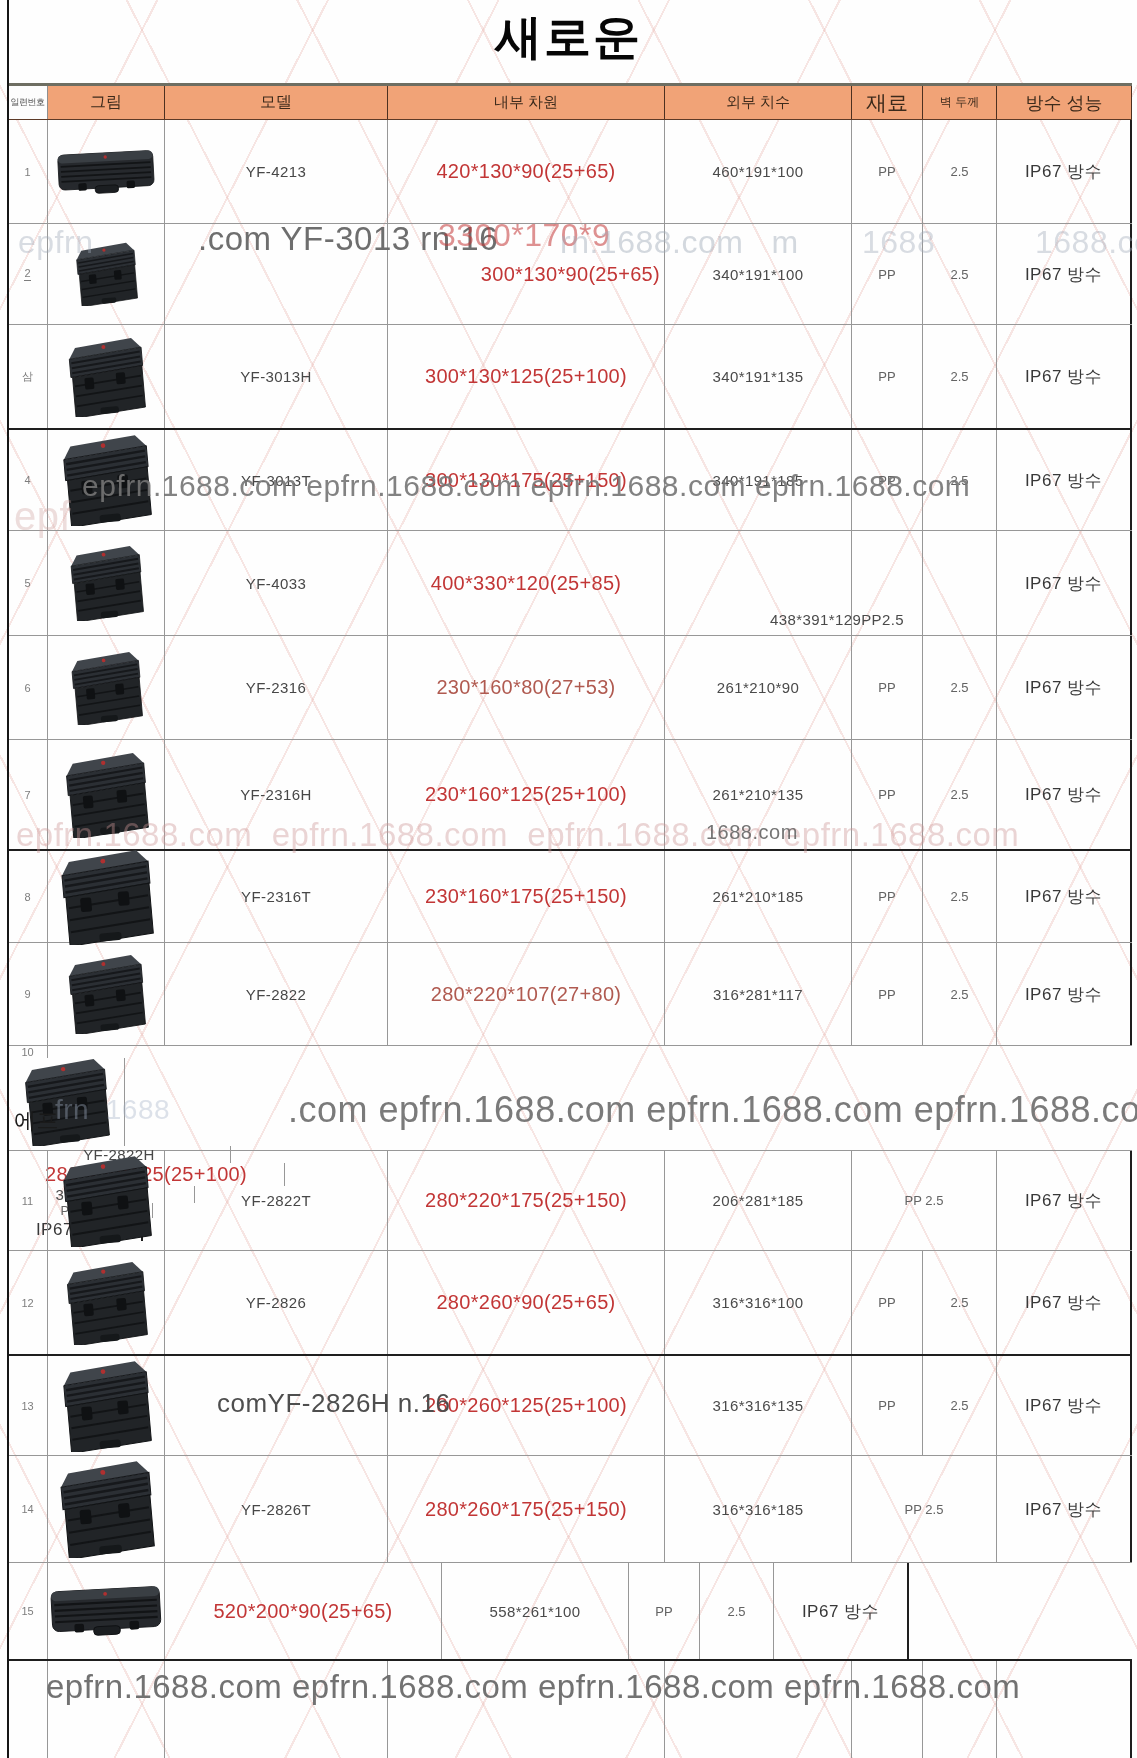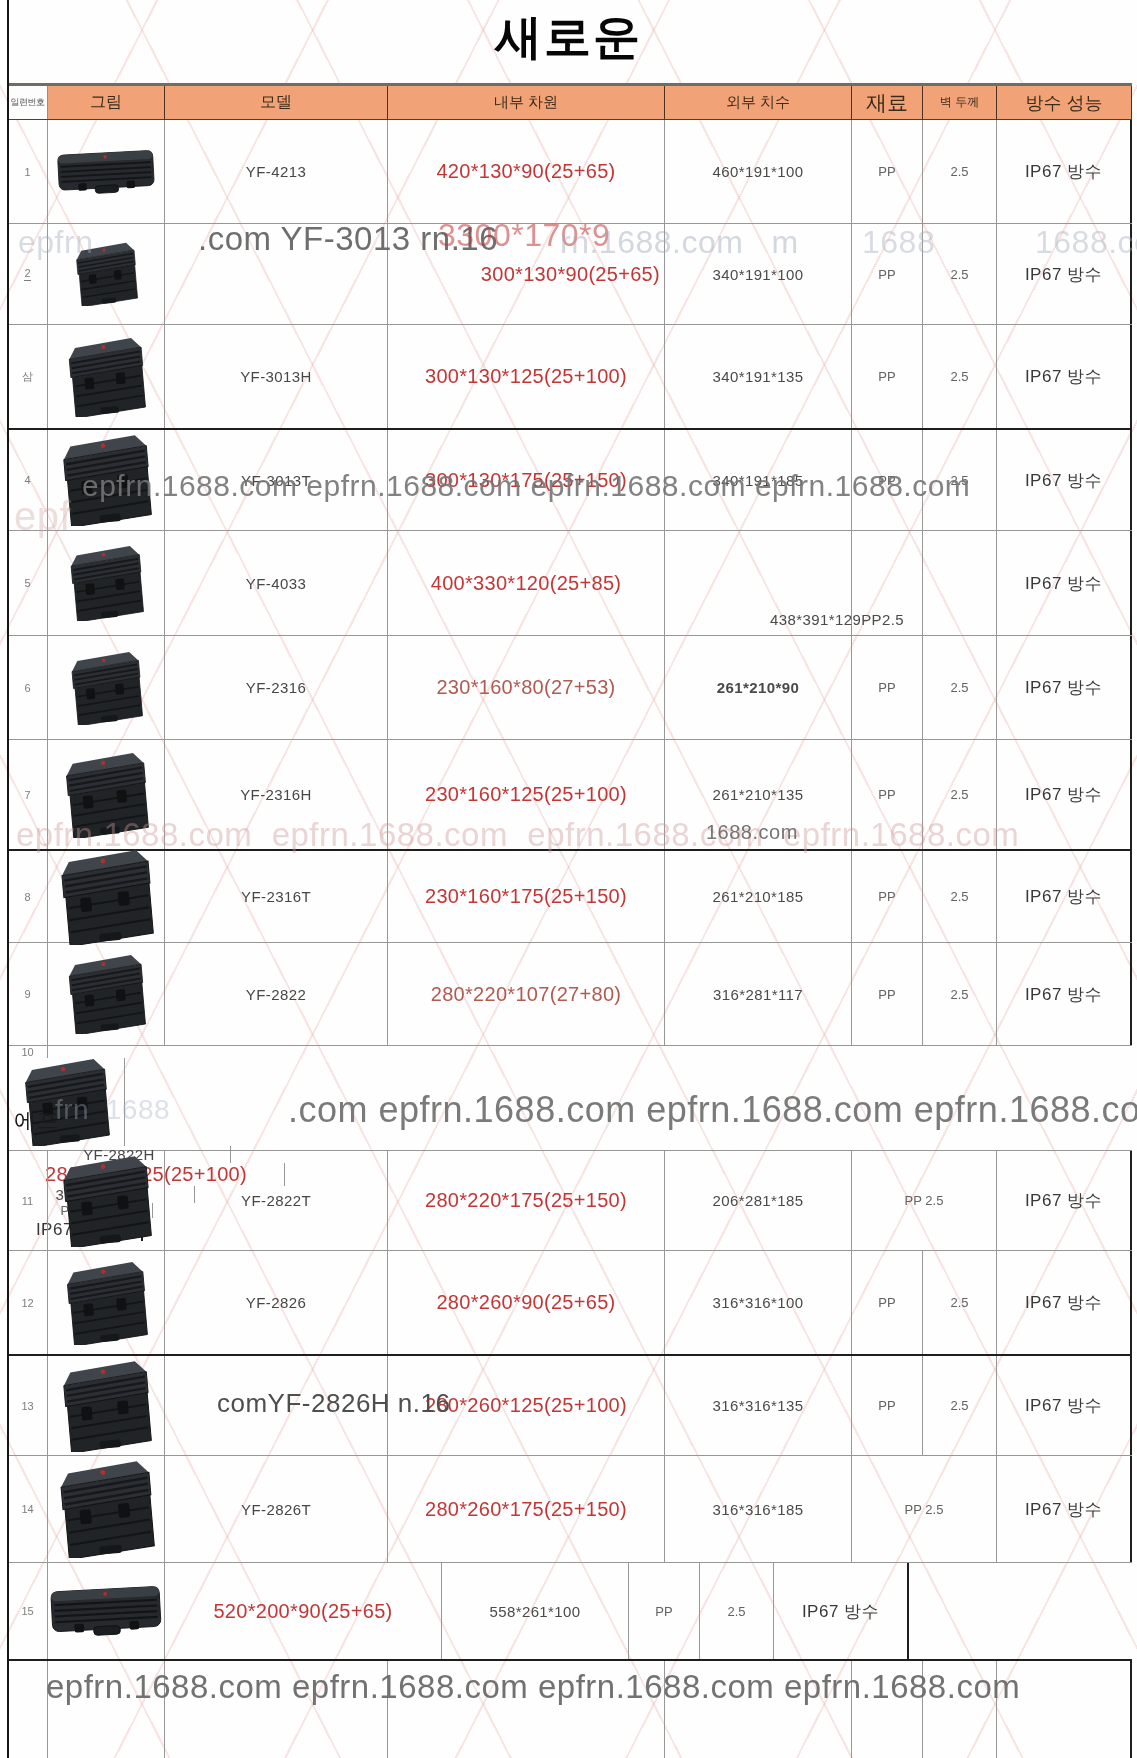--- a/index.html
+++ b/index.html
@@ -282,21 +282,21 @@
       <circle cx="50" cy="12" r="2.4" fill="#b03030"></circle>
     </g>
           </svg>
         </div>
         <div class="c cell-model" style="width: 223px;">
           <span class="model-txt">YF-2316</span>
         </div>
         <div class="c cell-int" style="width: 277px;">
           <span class="int-txt tone-soft">230*160*80(27+53)</span>
         </div>
-        <div class="c cell-ext" style="width: 187px; font-weight: bold;">
+        <div class="c cell-ext" style="width: 187px;">
           <span class="ext-txt">261*210*90</span>
         </div>
         <div class="c cell-mat" style="width: 71px;">
           <span class="mat-txt">PP</span>
         </div>
         <div class="c cell-thk" style="width: 74px;">
           <span class="thk-txt">2.5</span>
         </div>
         <div class="c cell-wp" style="width: 135px;">
           <span class="wp-txt">IP67 방수</span>

